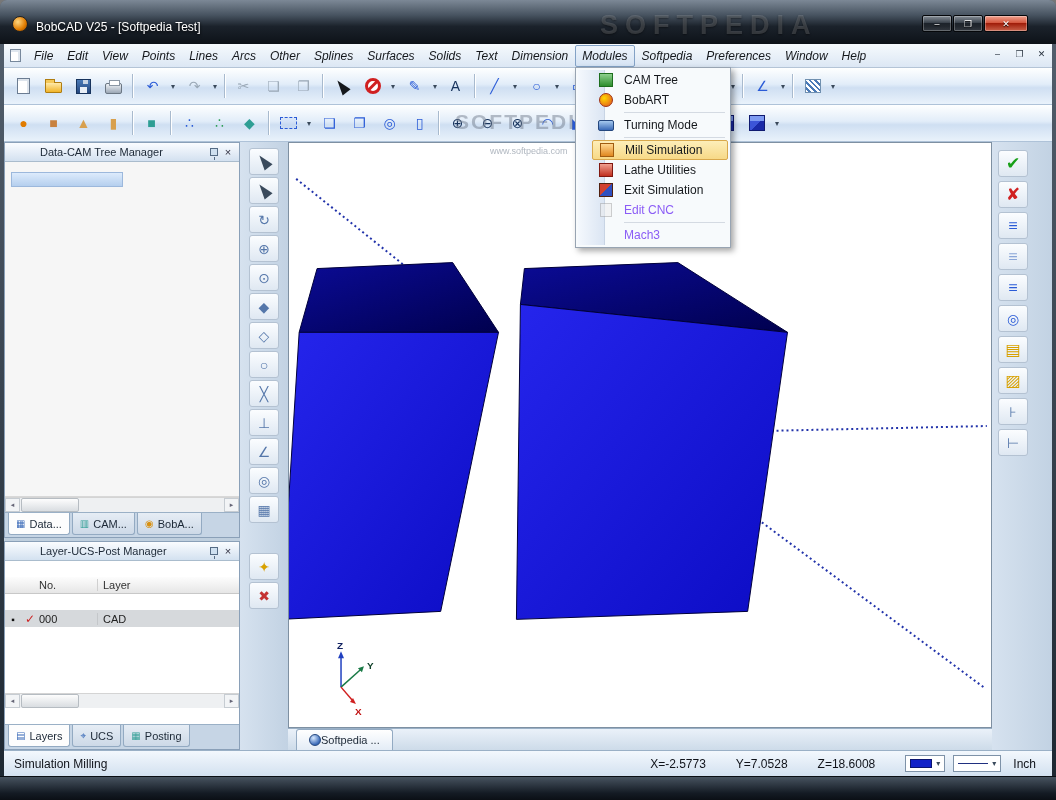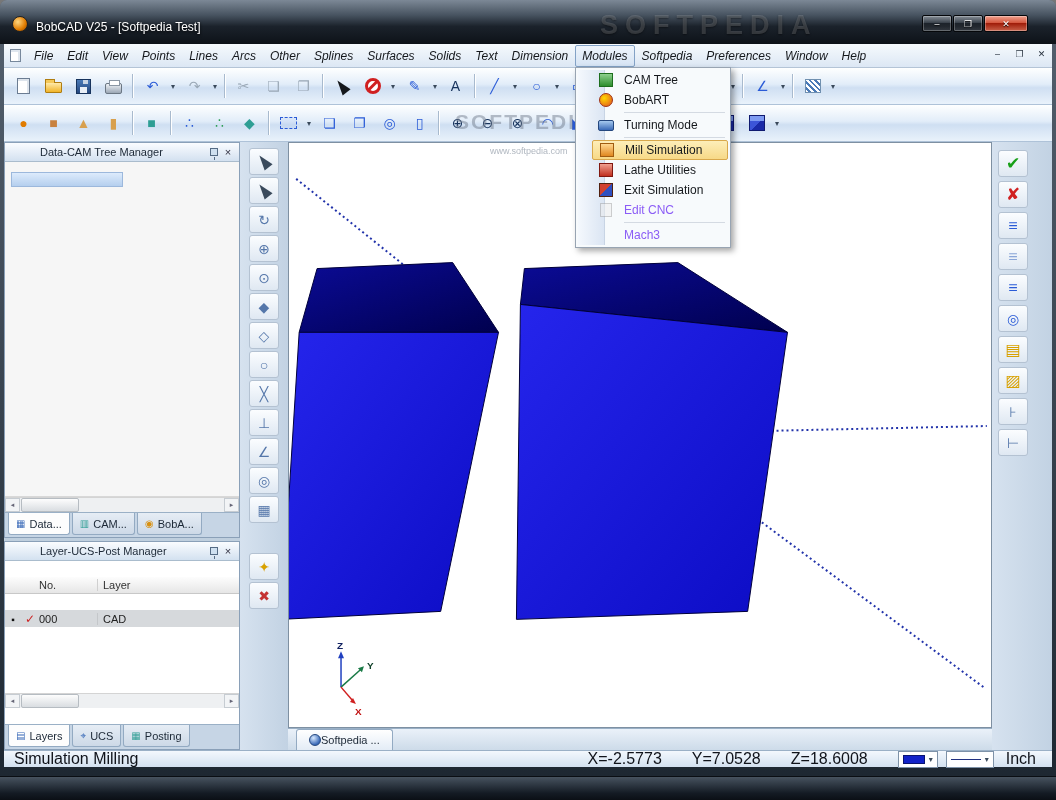--- a/index.html
+++ b/index.html
@@ -145,22 +145,22 @@
   .mic::before { content:""; display:block; }
   .mi[data-icon="cam-tree"] .mic::before { width:12px; height:12px; background:linear-gradient(#8ed08e,#2e8e2e); border:1px solid #1e6e1e; }
   .mi[data-icon="bobart"] .mic::before { width:12px; height:12px; border-radius:50%; background:radial-gradient(circle at 35% 35%,#ffd700,#e05020); border:1px solid #a03010; }
   .mi[data-icon="turning-mode"] .mic::before { width:14px; height:9px; background:linear-gradient(#a6c9ef,#3a6ab8); border:1px solid #24477e; border-radius:2px; }
   .mi[data-icon="mill-simulation"] .mic::before { width:12px; height:12px; background:linear-gradient(#ffd890,#e08820); border:1px solid #a05c10; }
   .mi[data-icon="lathe-simulation"] .mic::before { width:12px; height:12px; background:linear-gradient(#f0a090,#c03020); border:1px solid #801810; }
   .mi[data-icon="exit-simulation"] .mic::before { width:12px; height:12px; background:linear-gradient(135deg,#d04030 50%,#3050c0 50%); border:1px solid #50200f; }
   .mi[data-icon="edit-cnc"] .mic::before { width:10px; height:12px; background:#eee; border:1px solid #a8a8a8; }
 
   
-  .statusbar { position:absolute; left:4px; right:4px; top:750px; height:17px; display:flex; align-items:center;
-    background:linear-gradient(#f3f8fd,#d3e1f0); border-top:1px solid #9ab0c6; font-size:16px; color:#10131a; padding:0 10px; }
+  .statusbar { position:absolute; left:4px; right:4px; top:750px; height:26px; display:flex; align-items:center;
+    background:linear-gradient(#f3f8fd,#d3e1f0); border-top:1px solid #9ab0c6; font-size:12px; color:#10131a; padding:0 10px; }
   .sb-mode { flex:none; }
   .sb-spacer { flex:1; }
   .sb-coord { margin-right:30px; }
   .sb-combo { display:flex; align-items:center; gap:4px; height:17px; background:#fff; border:1px solid #7e92a8; padding:0 4px; margin-right:8px; }
   .sb-combo::after { content:"▾"; font-size:8px; color:#3a4a5c; }
   .swatch { width:22px; height:9px; background:#1222c8; border:1px solid #0a1470; }
   .linesw { width:30px; height:0; border-top:1px solid #203080; }
   .sb-units { margin:0 6px 0 4px; }
 
   .bottom-frame { position:absolute; left:0; right:0; top:776px; height:24px;

